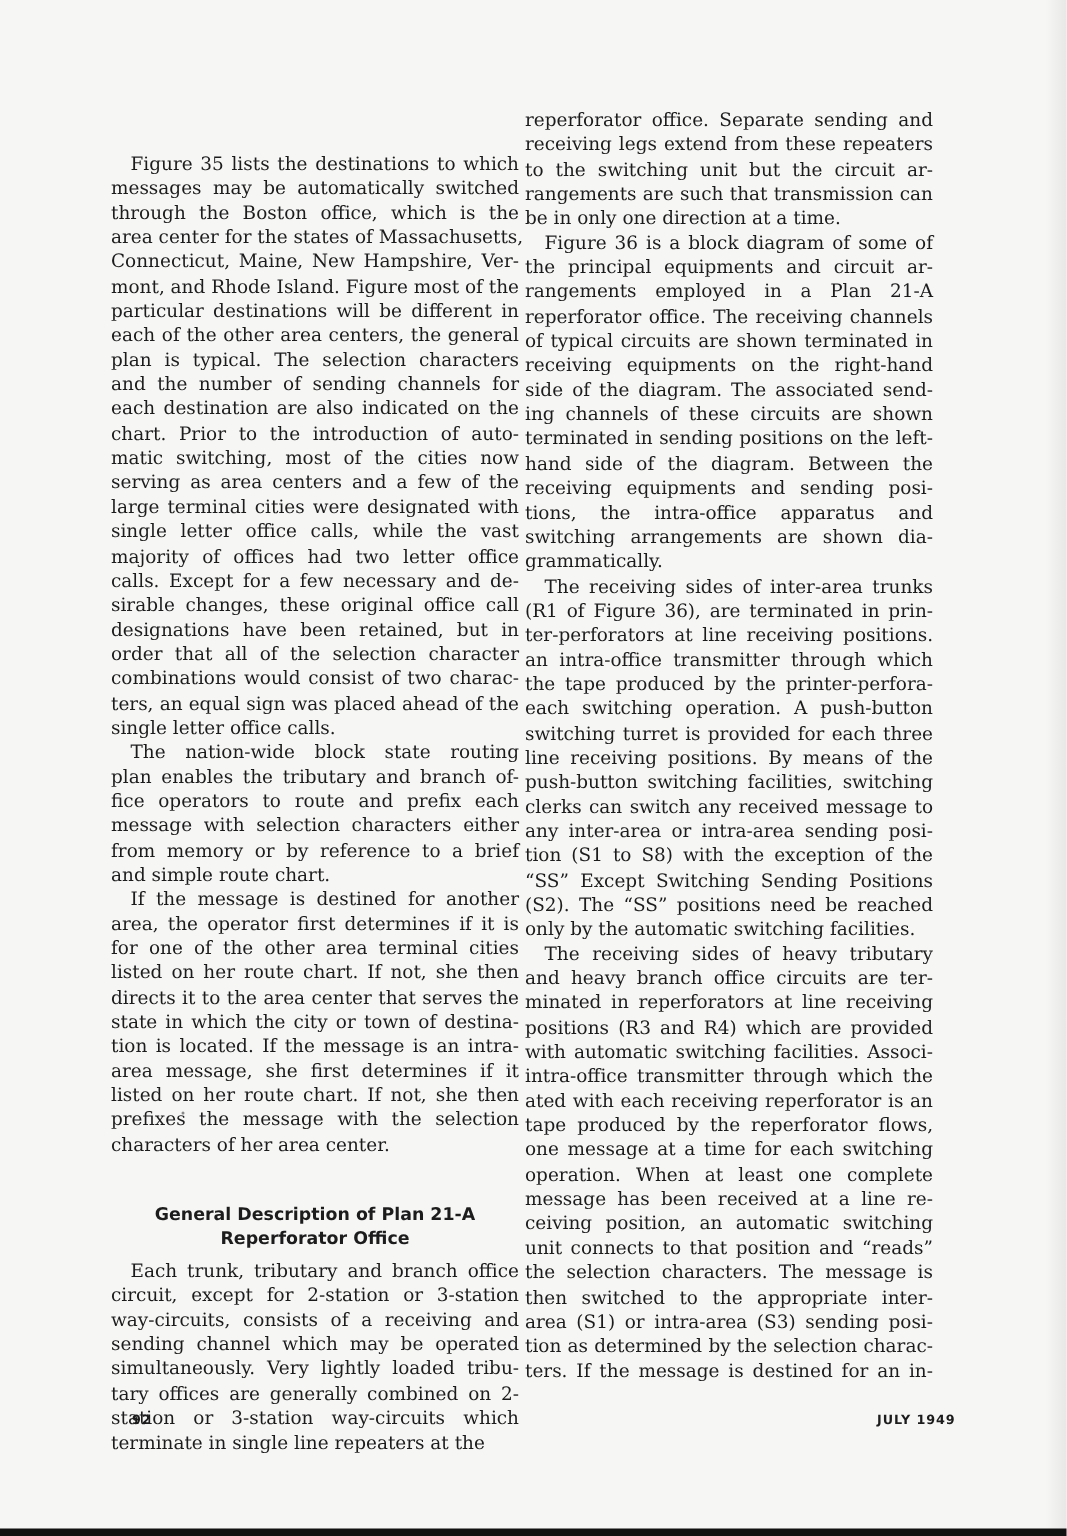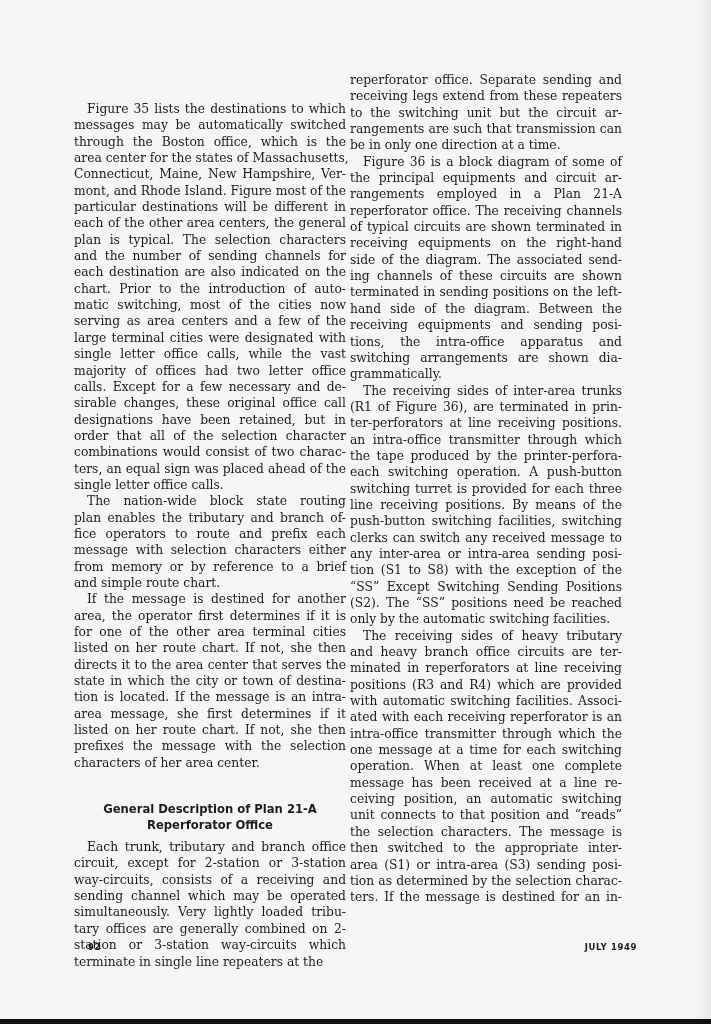--- a/index.html
+++ b/index.html
@@ -154,22 +154,23 @@
       <span class="line">“SS” Except Switching Sending Positions</span>
       <span class="line">(S2). The “SS” positions need be reached</span>
       <span class="line last">only by the automatic switching facilities.</span>
     </div>
   <div>
       <span class="line indent">The receiving sides of heavy tributary</span>
       <span class="line">and heavy branch office circuits are ter-</span>
       <span class="line">minated in reperforators at line receiving</span>
       <span class="line">positions (R3 and R4) which are provided</span>
       <span class="line">with automatic switching facilities. Associ-</span>
+      <span class="line">intra-office transmitter through which the</span>
       <span class="line">ated with each receiving reperforator is an</span>
-      <span class="line">intra-office transmitter through which the</span>
+      <span class="line">tape produced by the reperforator flows,</span>
       <span class="line">one message at a time for each switching</span>
       <span class="line">operation. When at least one complete</span>
       <span class="line">message has been received at a line re-</span>
       <span class="line">ceiving position, an automatic switching</span>
       <span class="line">unit connects to that position and “reads”</span>
       <span class="line">the selection characters. The message is</span>
       <span class="line">then switched to the appropriate inter-</span>
       <span class="line">area (S1) or intra-area (S3) sending posi-</span>
       <span class="line">tion as determined by the selection charac-</span>
       <span class="line">ters. If the message is destined for an in-</span>

